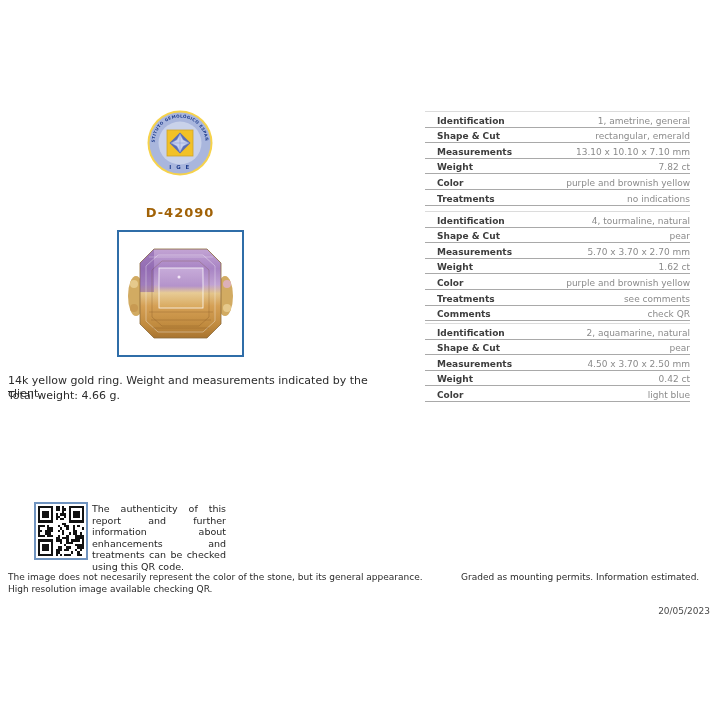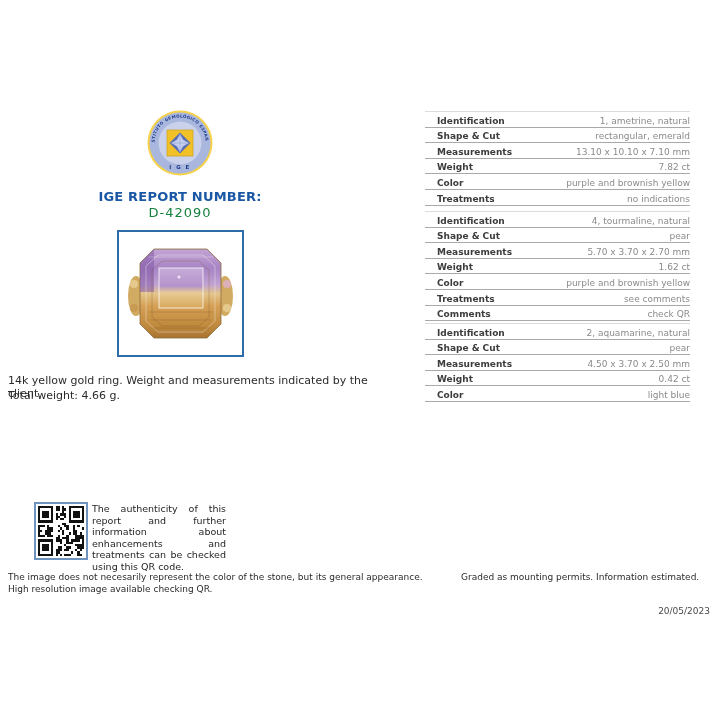--- a/index.html
+++ b/index.html
@@ -10,21 +10,21 @@
   .abs{position:absolute;}
 
   
   .logo-wrap{left:147px;top:110px;width:66px;height:66px;}
   .report-label{
     left:30px;top:189px;width:300px;text-align:center;
     font-size:13px;font-weight:bold;color:#1a57a5;letter-spacing:.2px;
   }
   .report-value{
     left:30px;top:205px;width:300px;text-align:center;
-    font-size:13px;font-weight:normal;color:#15803d;letter-spacing:1px;
+    font-size:13px;font-weight:bold;color:#a16207;letter-spacing:1px;
   }
   .photo-frame{
     left:117px;top:230px;width:123px;height:123px;
     border:2px solid #2f6da8;background:#ffffff;
   }
   .caption{left:8px;width:390px;font-size:11px;color:#2b2b2b;}
   .caption.l1{top:374px;}
   .caption.l2{top:389px;}
 
   
@@ -75,21 +75,20 @@
       <defs>
         <path id="arcTop" d="M 7.5,33 A 25.5,25.5 0 1 1 58.5,33" fill="none"></path>
       </defs>
       <text font-size="4.1" font-weight="bold" fill="#1d3b8c" letter-spacing="0.35">
         <textPath href="#arcTop" startOffset="50%" text-anchor="middle">INSTITUTO GEMOLÓGICO ESPAÑOL</textPath>
       </text>
       <text x="33" y="58.5" font-size="5.4" font-weight="bold" fill="#1d3b8c" text-anchor="middle" letter-spacing="1.5">I G E</text>
     </svg>
   </div>
 
-  <div class="abs report-label">IGE REPORT NUMBER:</div>
   <div class="abs report-value">D-42090</div>
 
   <div class="abs photo-frame">
     <svg width="123" height="123" viewBox="0 0 123 123">
       <defs>
         <linearGradient id="gemG" x1="0" y1="0" x2="0" y2="1">
           <stop offset="0" stop-color="#c3a4d4"></stop>
           <stop offset="0.22" stop-color="#a884c4"></stop>
           <stop offset="0.40" stop-color="#c0a2d2"></stop>
           <stop offset="0.50" stop-color="#e3c48a"></stop>
@@ -129,21 +128,21 @@
       <circle cx="60" cy="45" r="1.5" fill="#f3e6f7"></circle>
     </svg>
   </div>
 
   <div class="abs caption l1">14k yellow gold ring. Weight and measurements indicated by the client.</div>
   <div class="abs caption l2">Total weight: 4.66 g.</div>
 
   <div class="abs gem-table t1">
     <div class="g-row">
         <span class="g-label">Identification</span>
-        <span class="g-value">1, ametrine, natural</span>
+        <span class="g-value">1, ametrine, general</span>
       </div>
     <div class="g-row">
         <span class="g-label">Shape &amp; Cut</span>
         <span class="g-value">rectangular, emerald</span>
       </div>
     <div class="g-row">
         <span class="g-label">Measurements</span>
         <span class="g-value">13.10 x 10.10 x 7.10 mm</span>
       </div>
     <div class="g-row">

